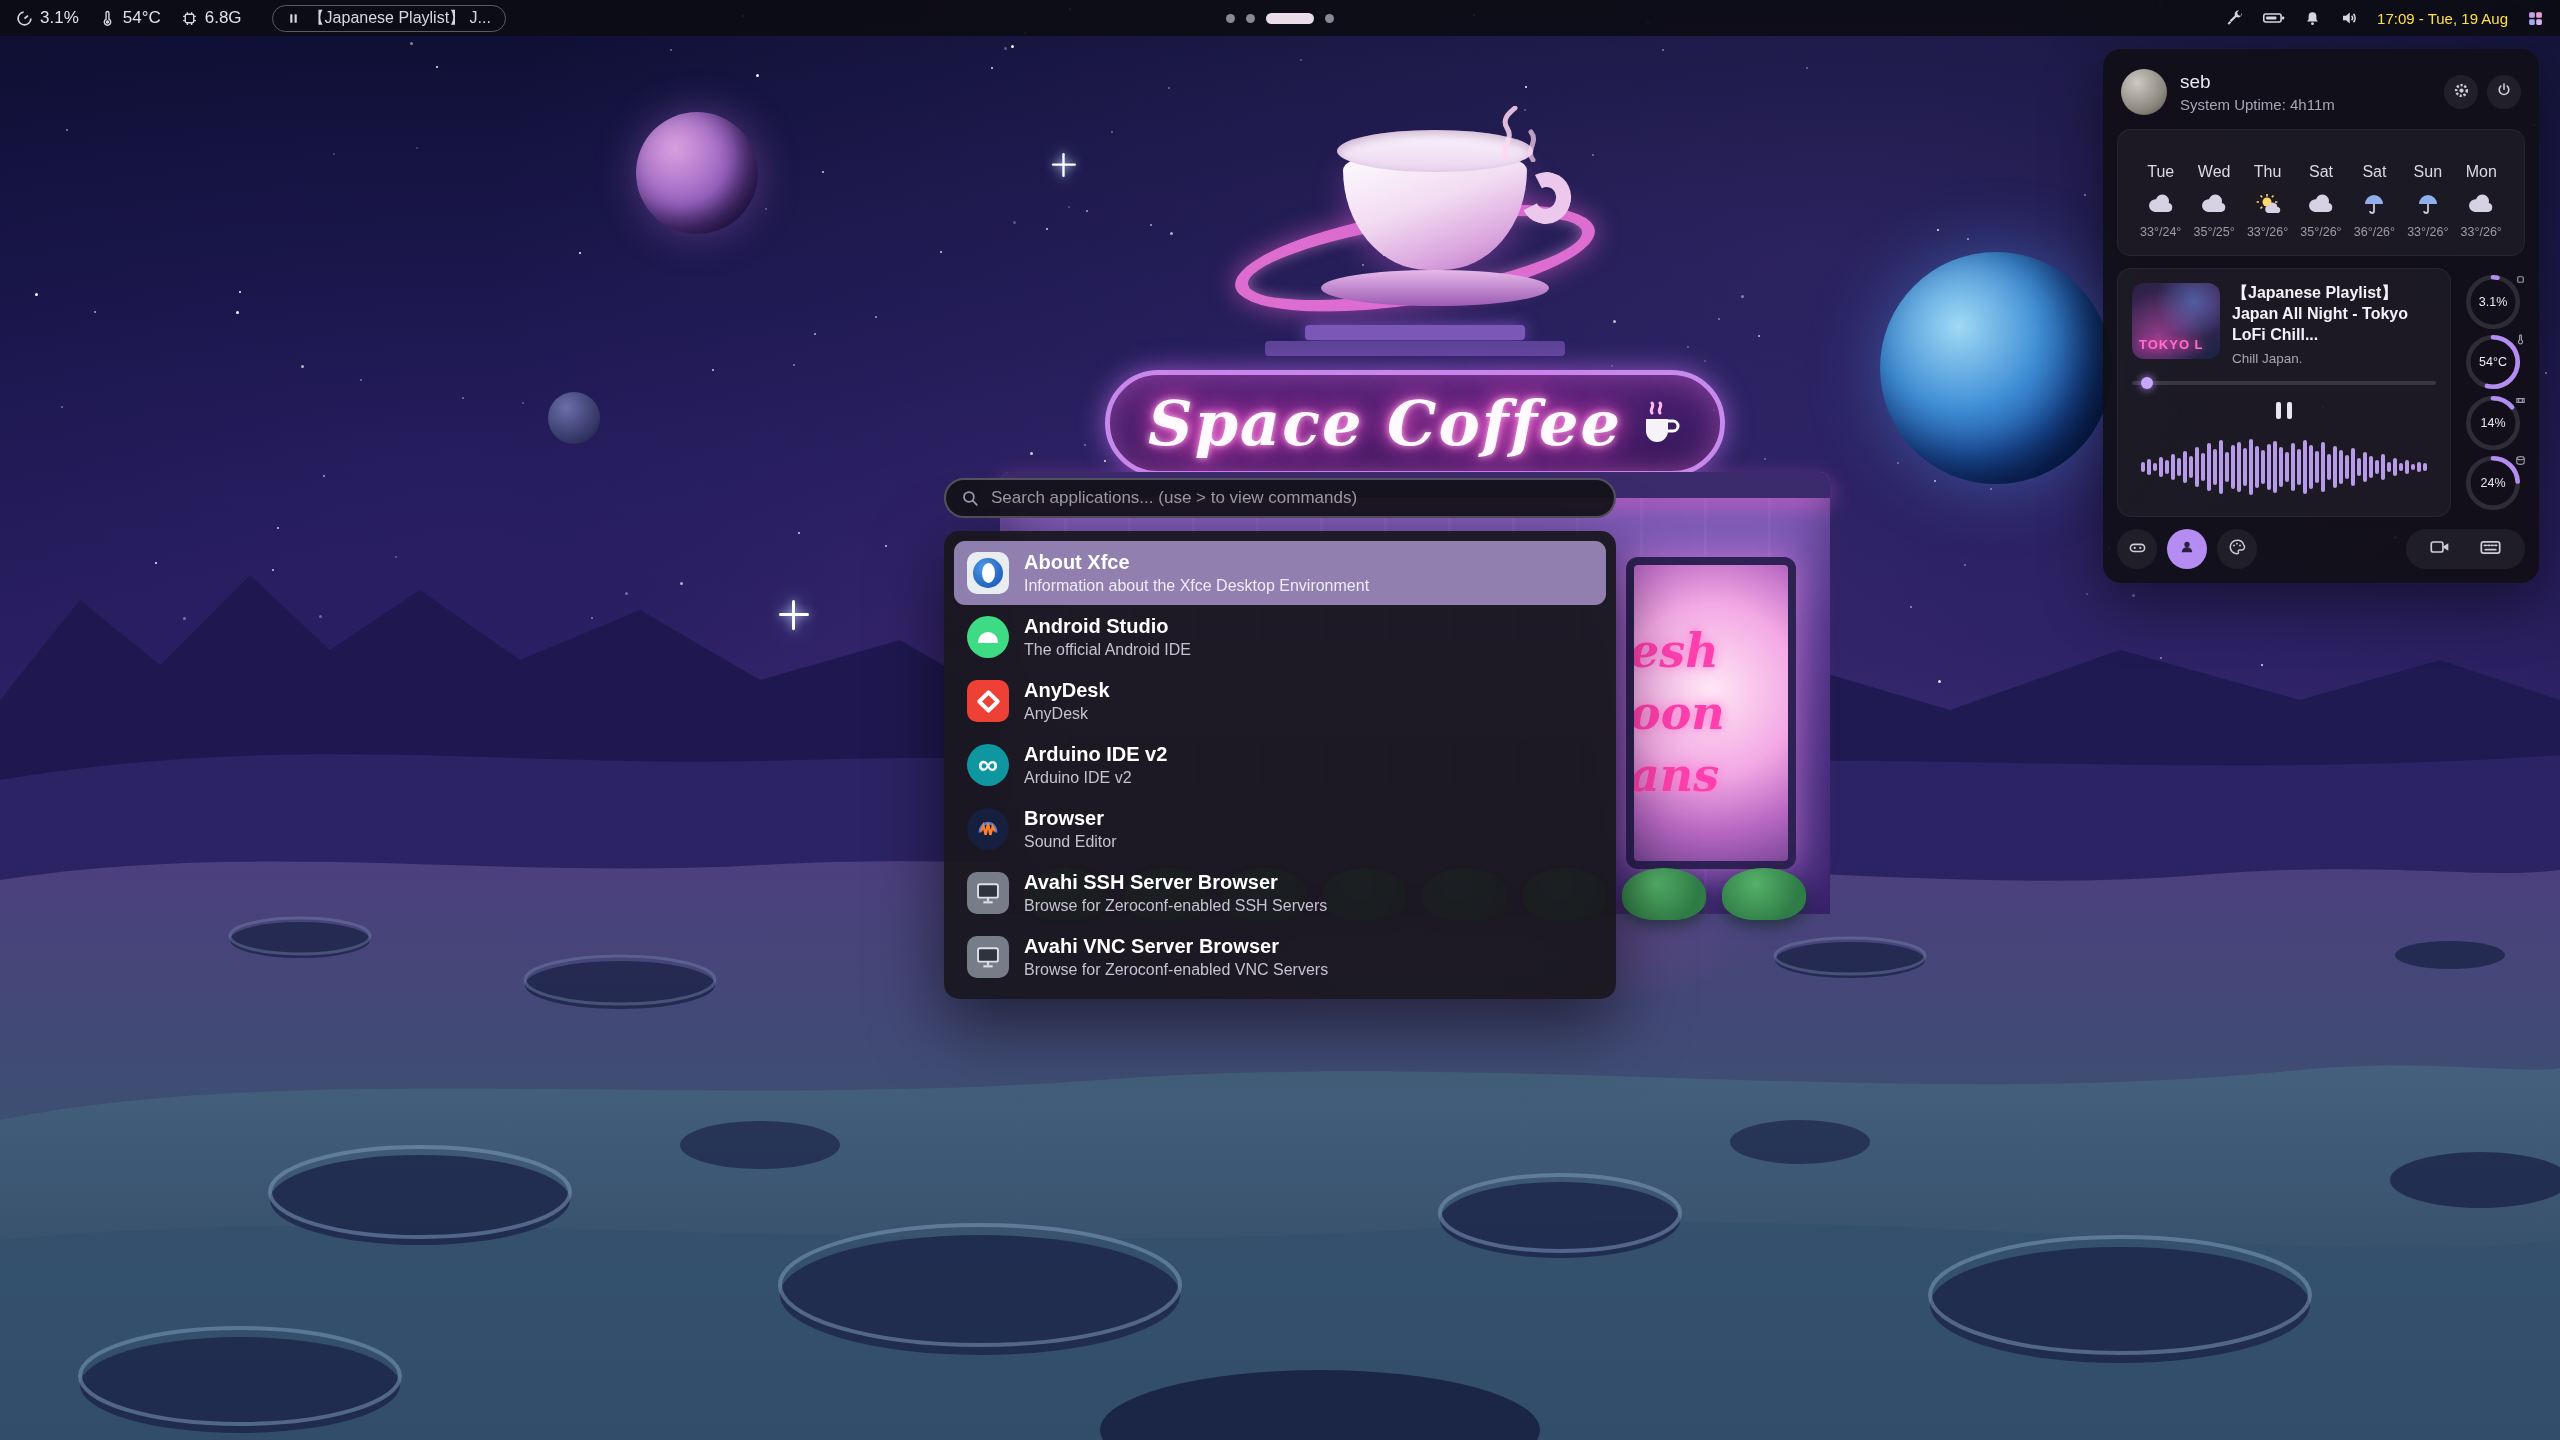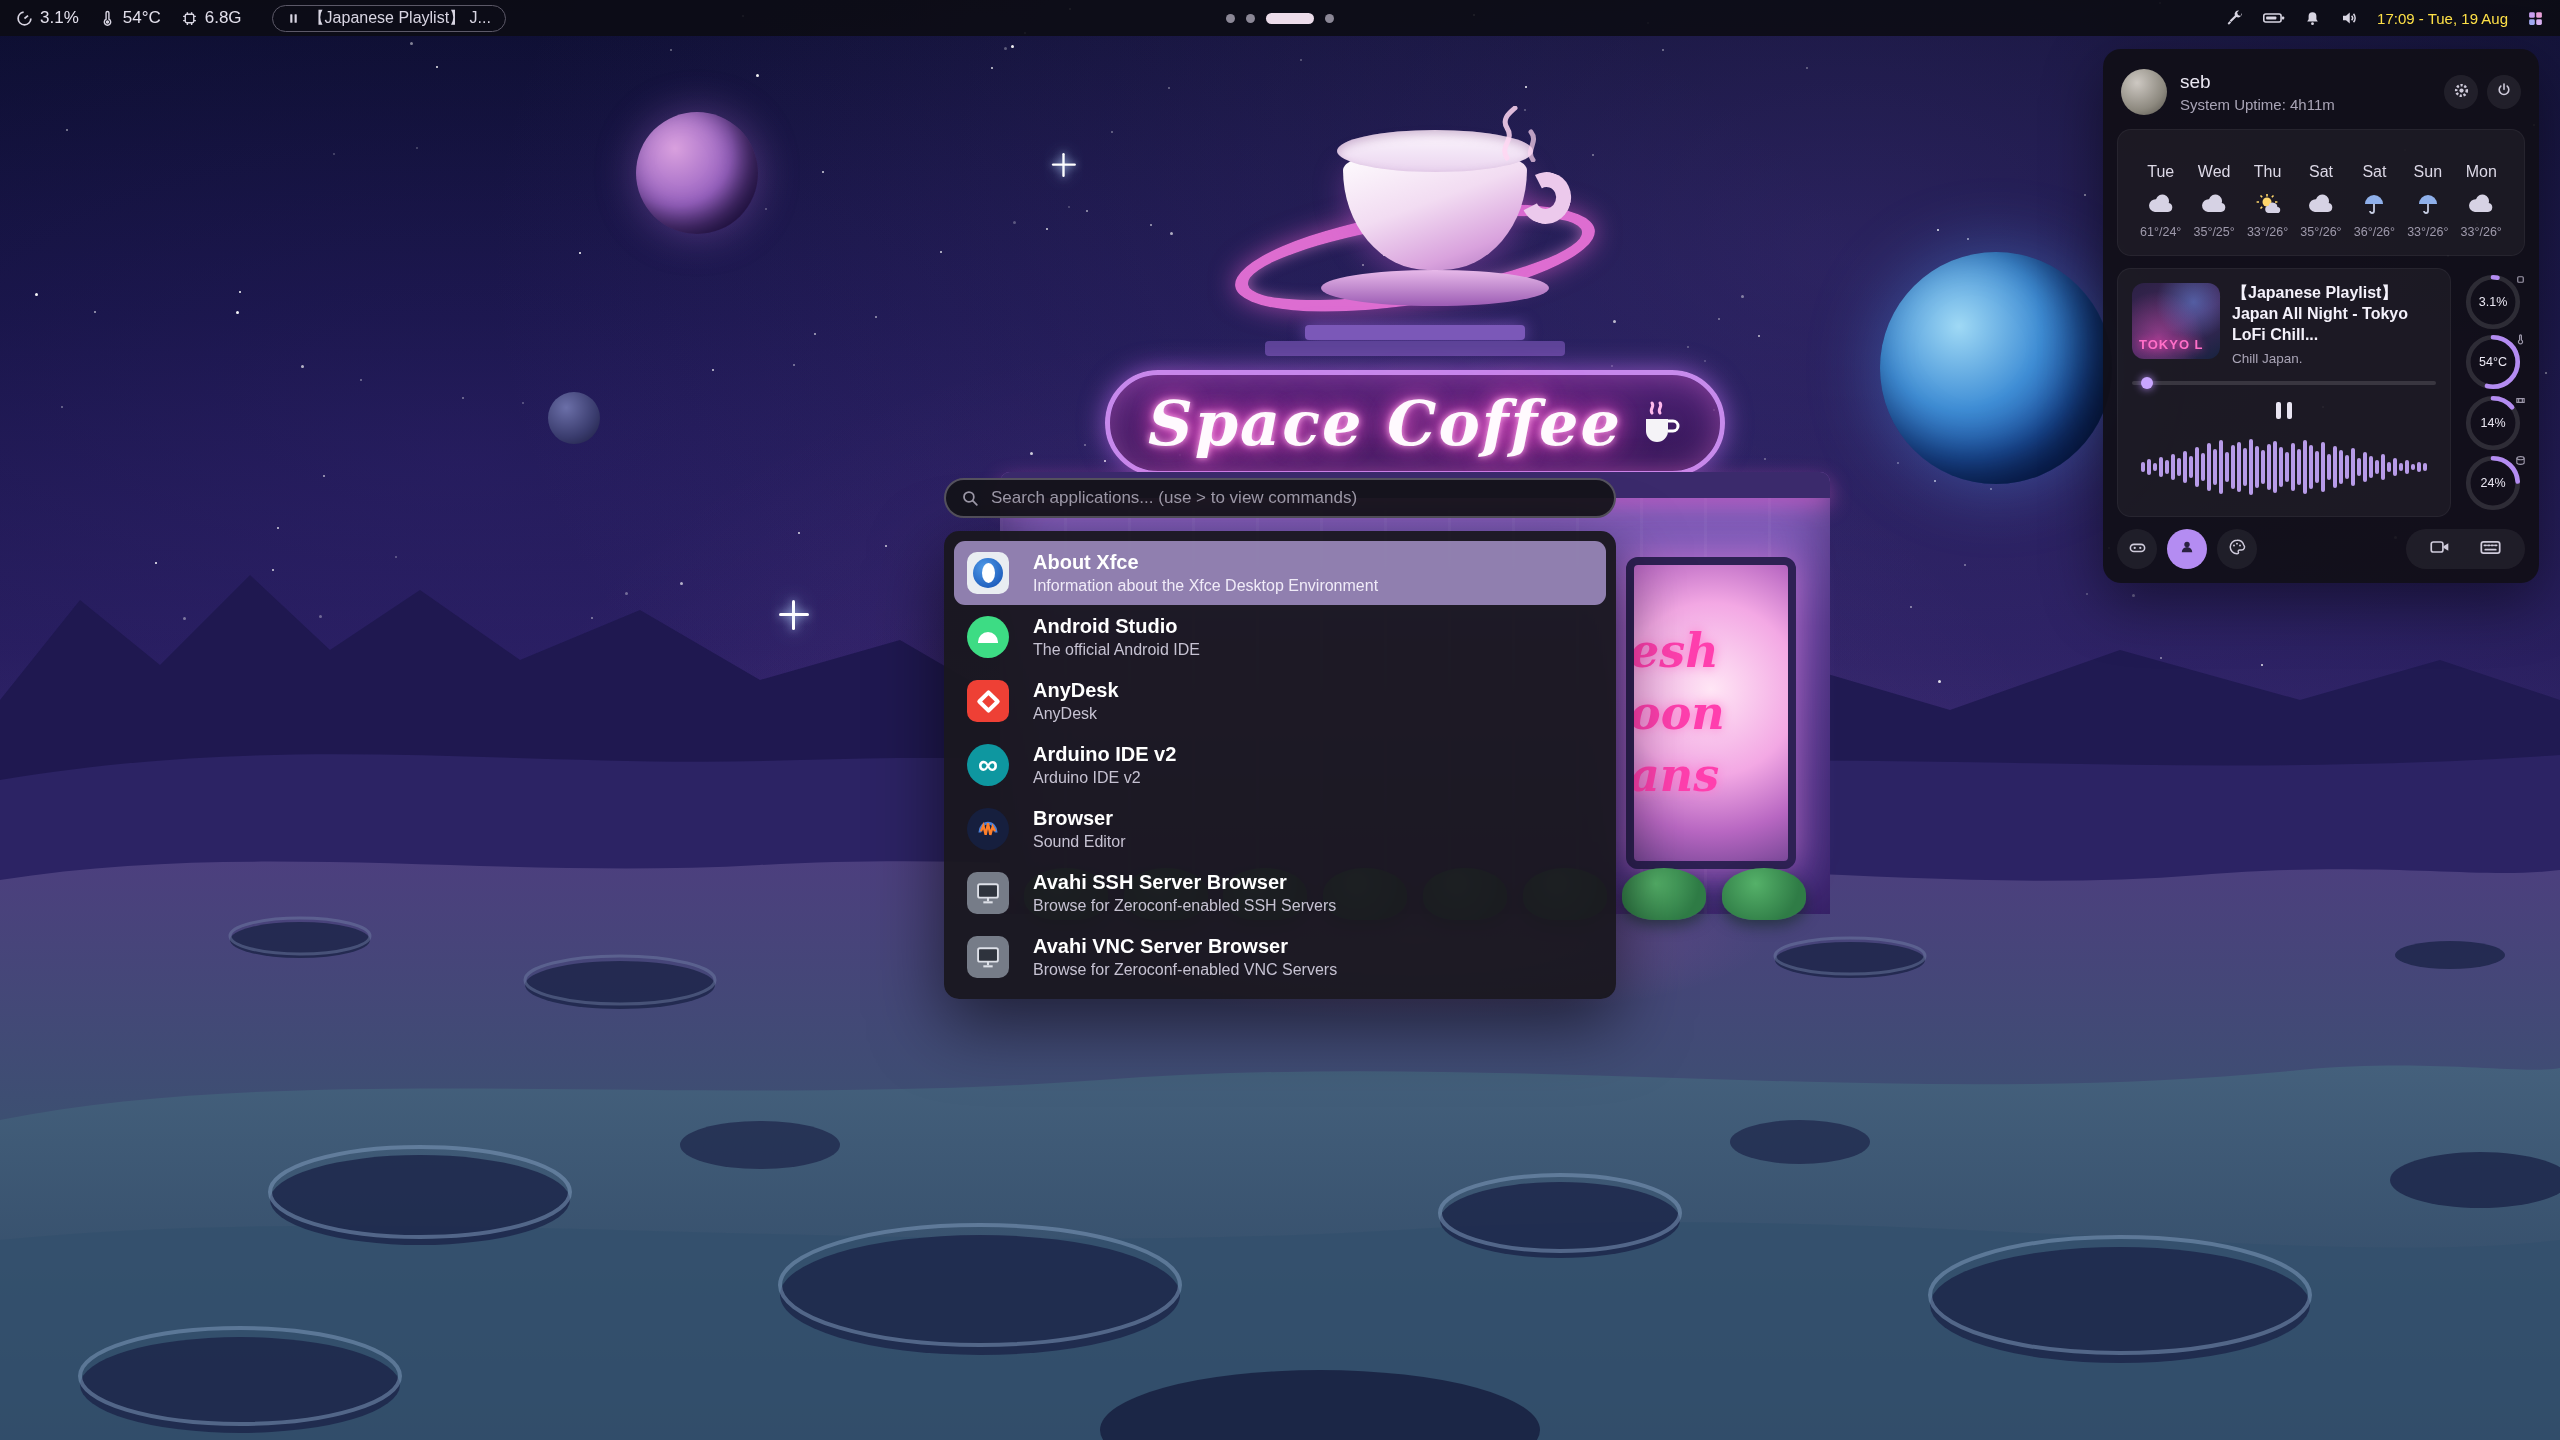--- a/index.html
+++ b/index.html
@@ -97,21 +97,21 @@
 
   
   .launcher{position:absolute;left:944px;top:478px;width:672px;z-index:40}
   .search-bar{display:flex;align-items:center;gap:11px;height:40px;background:rgba(20,19,26,.94);
     border:2px solid #55525e;border-radius:20px;padding:0 15px}
   .search-bar input{flex:1;background:transparent;border:none;outline:none;color:#e8e6ee;
     font-size:17px;font-family:inherit}
   .search-bar input::placeholder{color:#9b97a6}
   .results{margin-top:13px;background:rgba(25,23,31,.95);border-radius:15px;padding:10px;
     box-shadow:0 24px 70px rgba(0,0,0,.55)}
-  .app-row{display:flex;align-items:center;gap:24px;padding:0 13px;border-radius:11px;height:64px;cursor:pointer}
+  .app-row{display:flex;align-items:center;gap:15px;padding:0 13px;border-radius:11px;height:64px;cursor:pointer}
   .app-row.selected{background:rgba(177,156,214,.78)}
   .app-ic{width:42px;height:42px;border-radius:10px;flex:none;display:flex;align-items:center;
     justify-content:center;font-weight:bold;position:relative}
   .app-name{font-size:20px;font-weight:bold;color:#fff;line-height:1.15}
   .app-desc{font-size:16px;color:#c6c2d2;margin-top:3px}
   .selected .app-desc{color:#f0ebf8}
   .round{border-radius:50% !important}
   .ic-xfce{background:#e9edf2}
   .xfce-circle{width:30px;height:30px;border-radius:50%;background:radial-gradient(circle at 38% 32%,#4f9ae8,#1f5fbe 75%);
     display:flex;align-items:center;justify-content:center}
@@ -660,21 +660,21 @@
 
   <div class="card weather">
     <div class="w-days">
       <div class="w-day">
         <div class="w-dname">Tue</div>
         <div class="w-icon">
             <svg width="26" height="20" viewBox="0 0 26 20">
               <path d="M7 18h13a4.5 4.5 0 0 0 .7-8.9A6.5 6.5 0 0 0 8 5.2 5 5 0 0 0 7 18z" fill="#d6d2e4"></path>
             </svg>
           </div>
-        <div class="w-temps">61°/24°</div>
+        <div class="w-temps">33°/24°</div>
       </div>
       <div class="w-day">
         <div class="w-dname">Wed</div>
         <div class="w-icon">
             <svg width="26" height="20" viewBox="0 0 26 20">
               <path d="M7 18h13a4.5 4.5 0 0 0 .7-8.9A6.5 6.5 0 0 0 8 5.2 5 5 0 0 0 7 18z" fill="#d6d2e4"></path>
             </svg>
           </div>
         <div class="w-temps">35°/25°</div>
       </div>

